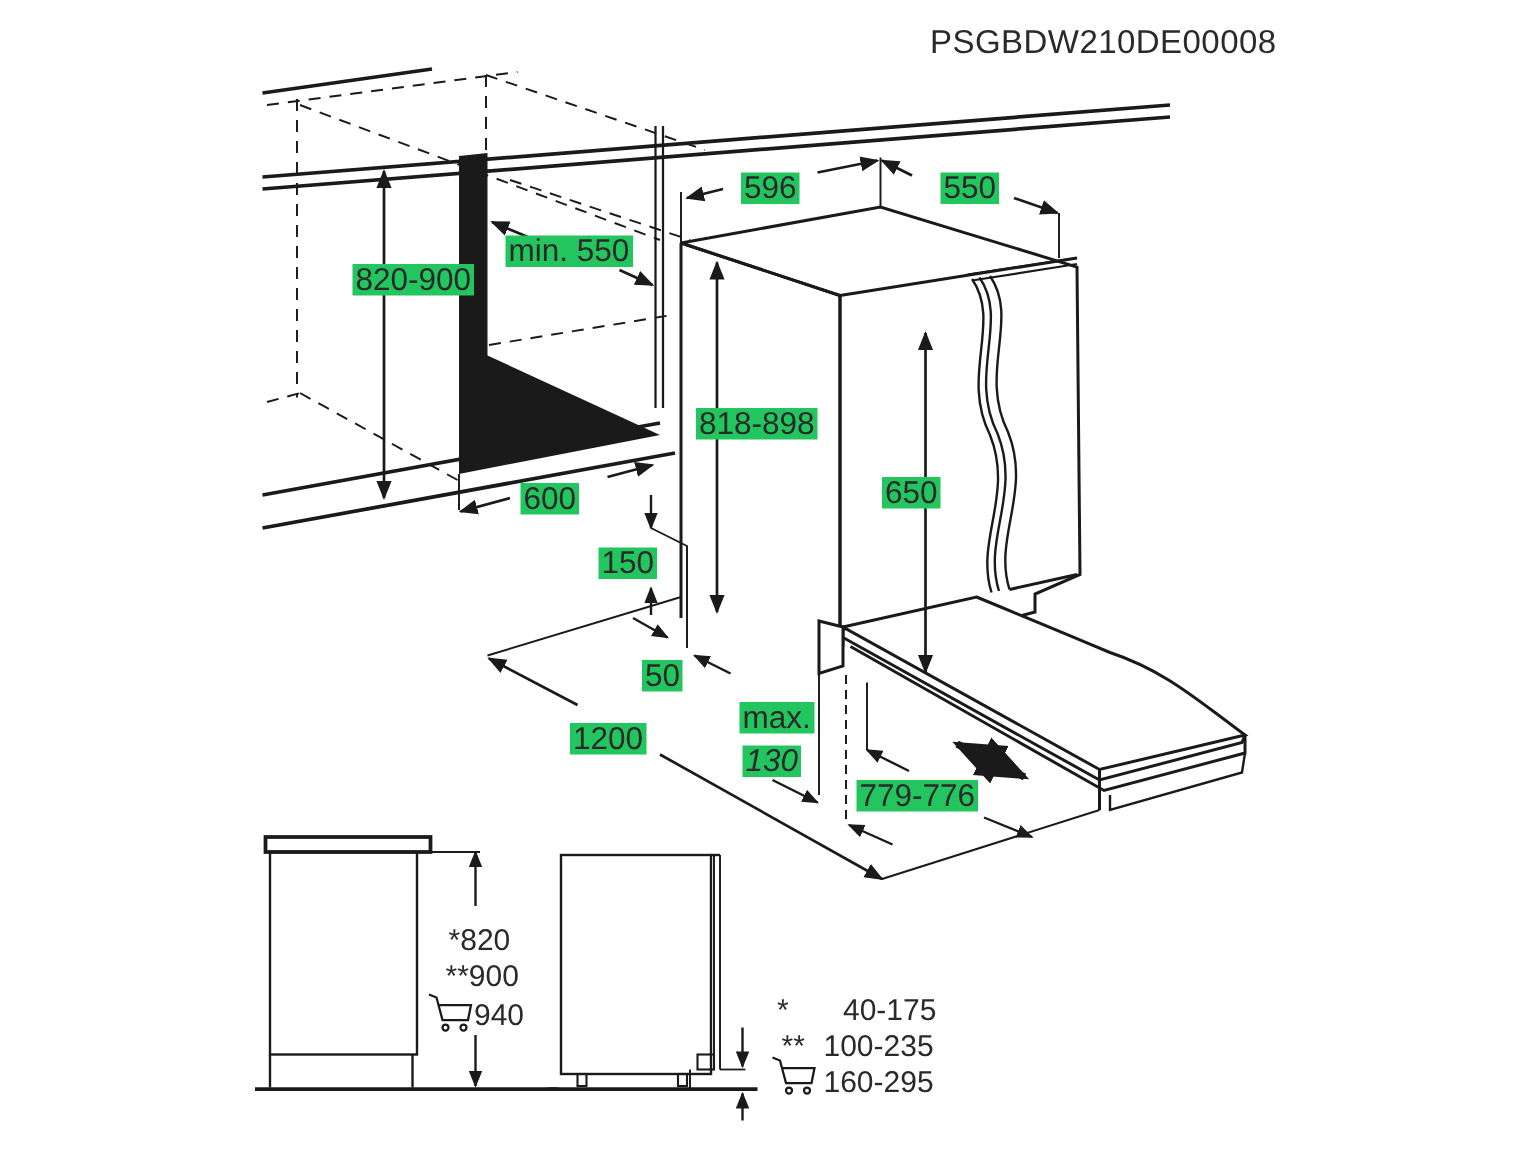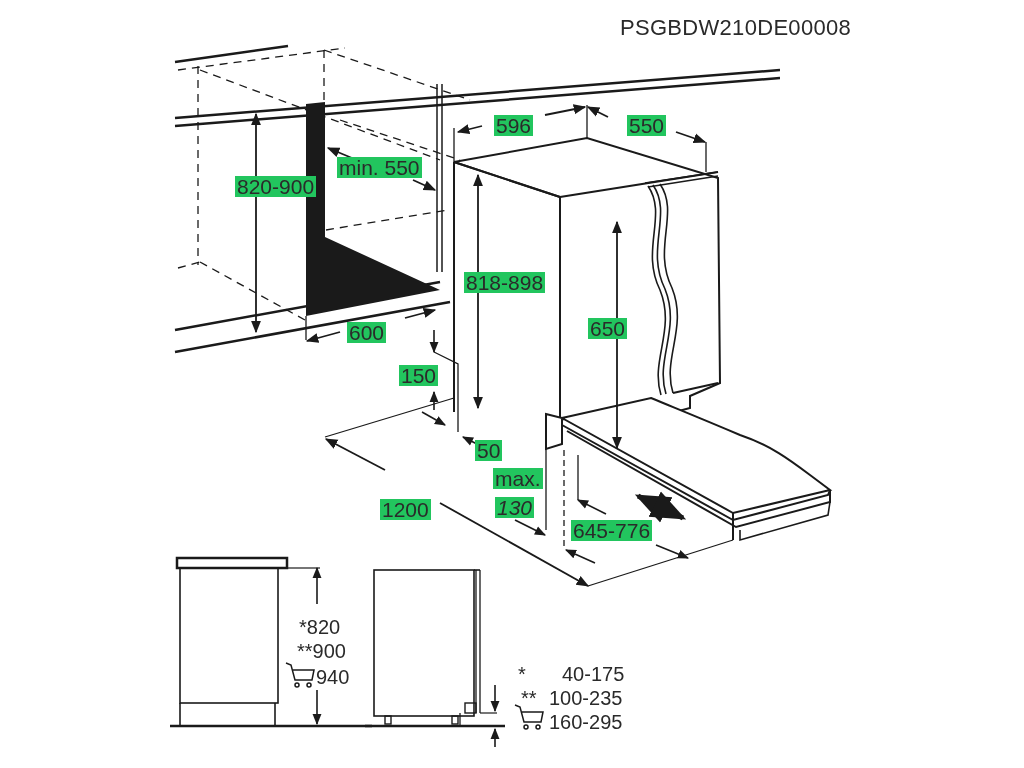--- a/index.html
+++ b/index.html
@@ -156,25 +156,25 @@
 <div class="lbl bg" style="left:203px;top:176px;margin-left:32px;">820-900</div>
 <div class="lbl bg" style="left:337px;top:157px;">min. 550</div>
 <div class="lbl bg" style="left:347px;top:322px;">600</div>
 
 <div class="lbl bg" style="left:494px;top:115px;">596</div>
 <div class="lbl bg" style="left:627px;top:115px;">550</div>
 <div class="lbl bg" style="left:464px;top:272px;">818-898</div>
 <div class="lbl bg" style="left:588px;top:318px;">650</div>
 
 <div class="lbl bg" style="left:399px;top:365px;">150</div>
-<div class="lbl bg" style="left:428px;top:440px;margin-left:47px;">50</div>
-<div class="lbl bg" style="left:380px;top:482px;margin-top:17px;">1200</div>
+<div class="lbl bg" style="left:428px;top:440px;">50</div>
+<div class="lbl bg" style="left:380px;top:482px;">1200</div>
 <div class="lbl bg" style="left:493px;top:468px;">max.</div>
 <div class="lbl bg" style="left:495px;top:497px;font-style:italic;">130</div>
-<div class="lbl bg" style="left:571px;top:520px;">645-776</div>
+<div class="lbl bg" style="left:571px;top:520px;">779-776</div>
 
 
 <div class="note" style="left:299px;top:617px;">
   <span>*</span><span>820</span>
 </div>
 <div class="note" style="left:297px;top:641px;">
   <span>**</span><span>900</span>
 </div>
 <div class="note" style="left:316px;top:667px;">940</div>
 

